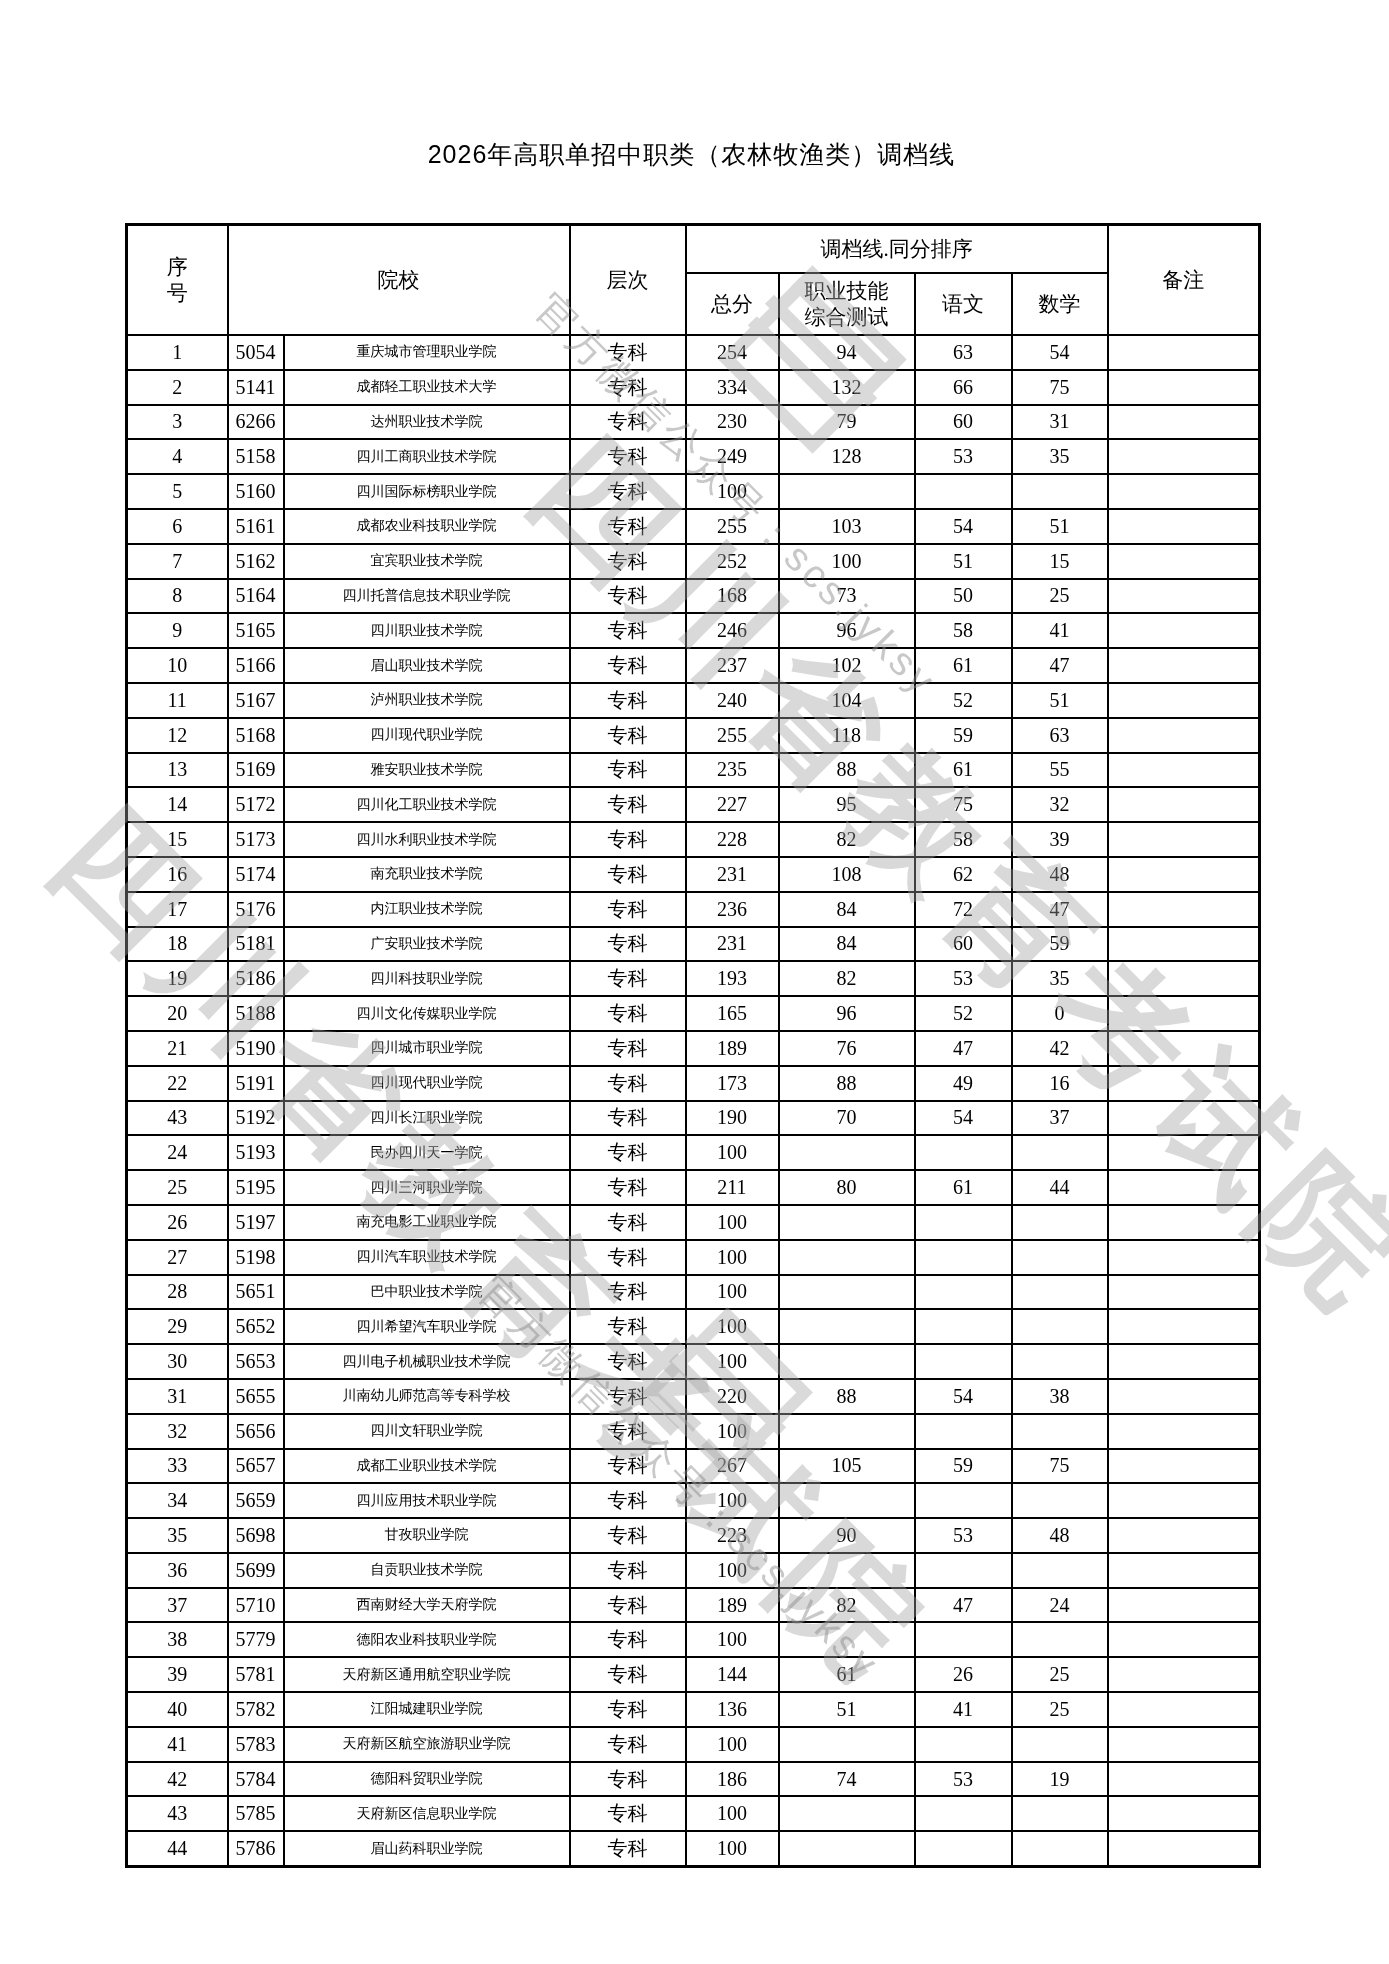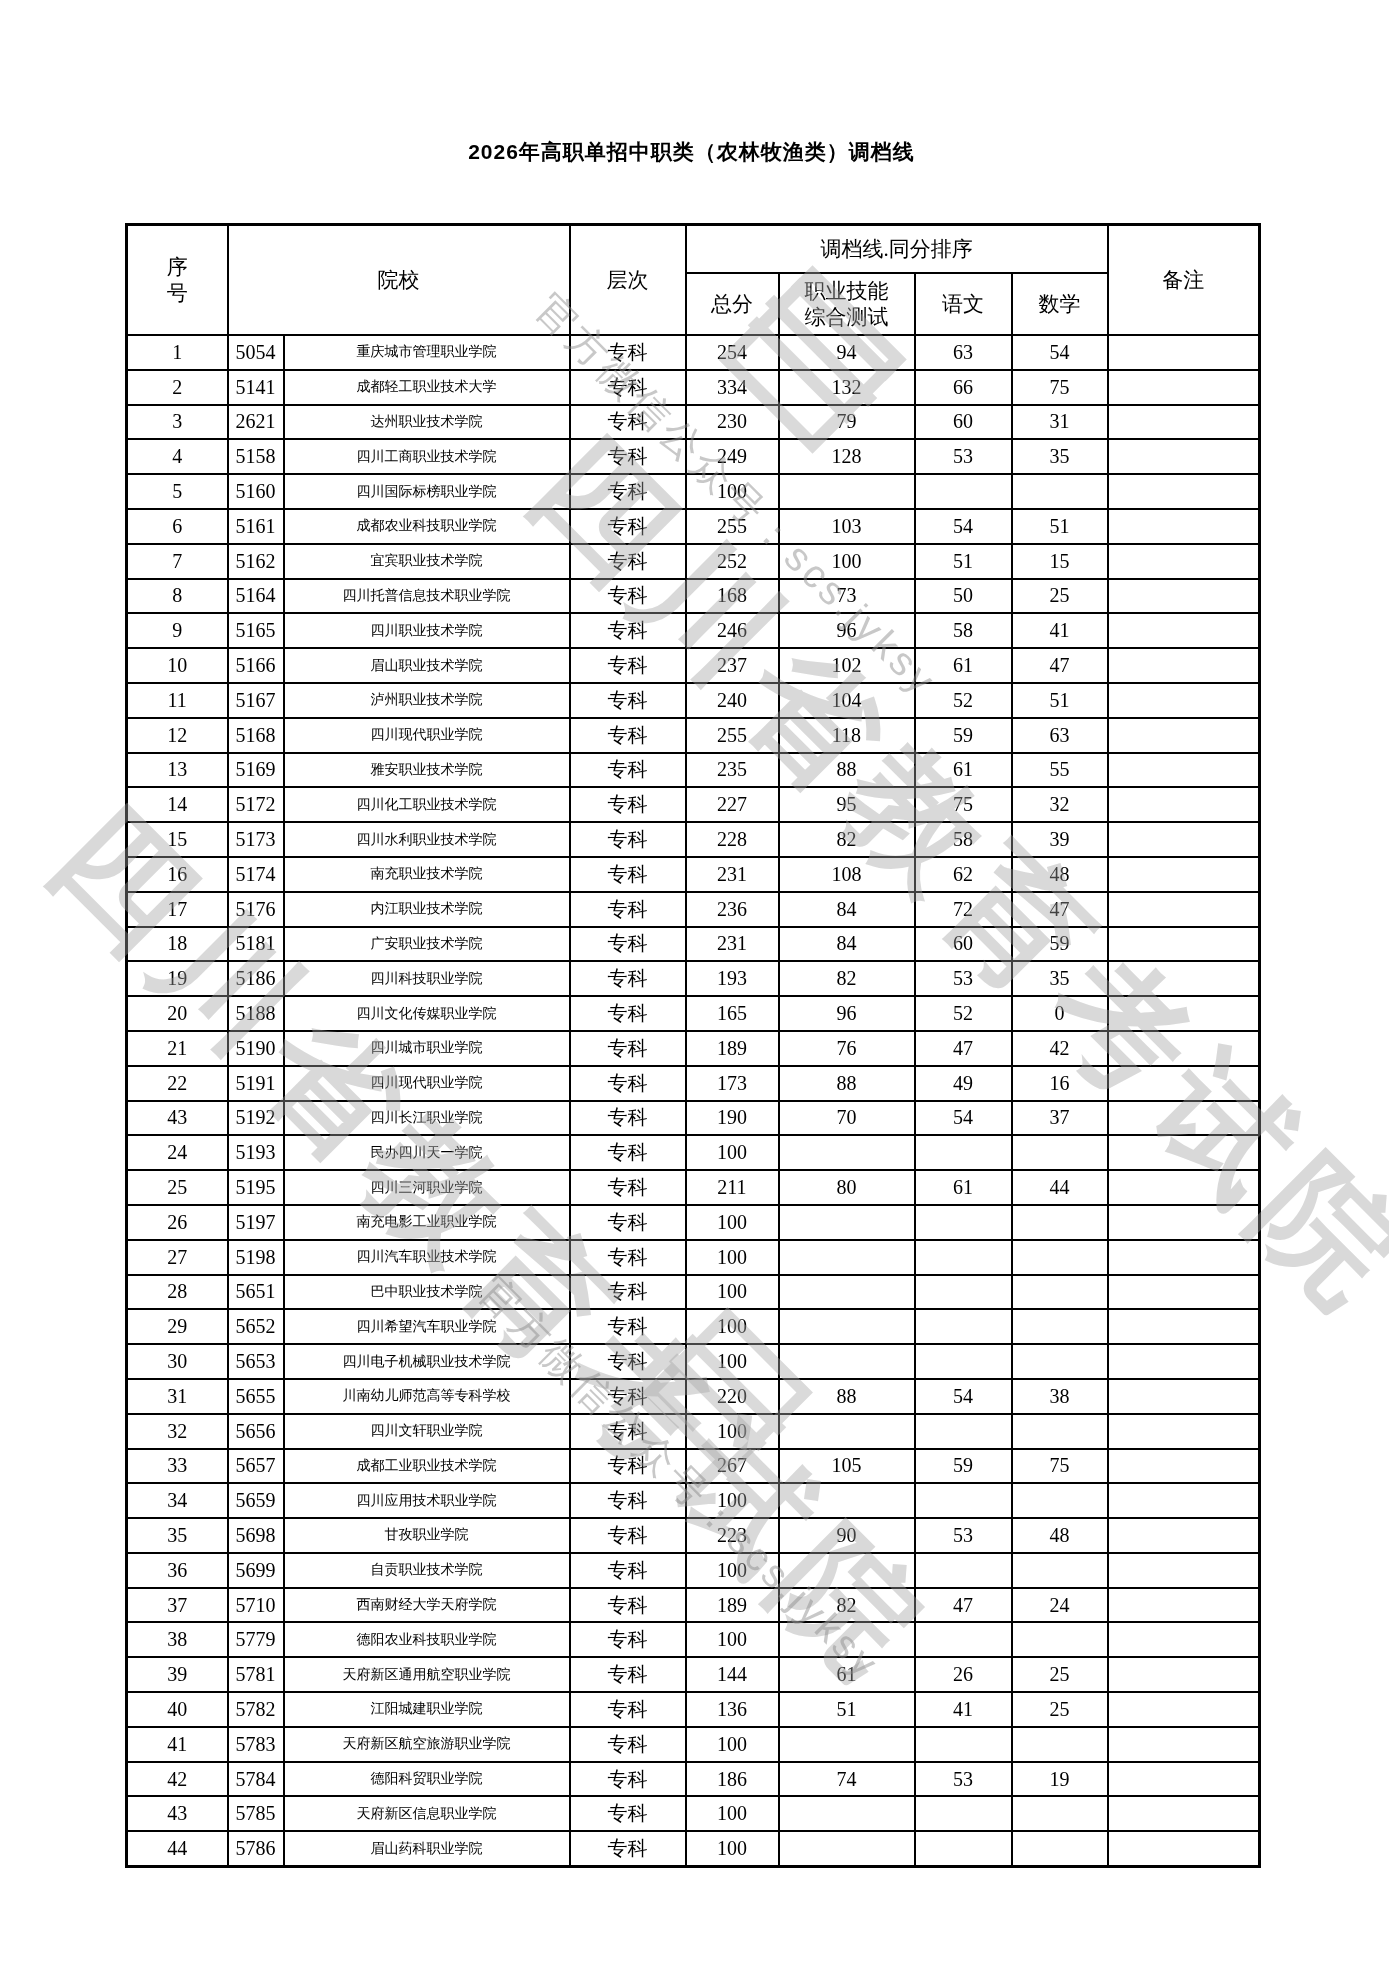--- a/index.html
+++ b/index.html
@@ -9,22 +9,22 @@
     background:#ffffff;
     overflow:hidden;
     font-family:"Liberation Serif","DejaVu Serif",serif;
     color:#000;
   }
   .doc-title{
     position:absolute;
     left:125px;top:138px;width:1133px;
     text-align:center;
     font-family:"Liberation Sans","DejaVu Sans",sans-serif;
-    font-weight:bold;
-    font-size:21px;
+    font-weight:normal;
+    font-size:25px;
     letter-spacing:1px;
     white-space:nowrap;
   }
   table.score-table{
     position:absolute;
     left:125px;top:223px;
     width:1133px;
     border-collapse:collapse;
     table-layout:fixed;
     background:transparent;
@@ -159,21 +159,21 @@
           <td class="col-name">成都轻工职业技术大学</td>
           <td class="col-level">专科</td>
           <td class="col-total">334</td>
           <td class="col-skill">132</td>
           <td class="col-chinese">66</td>
           <td class="col-math">75</td>
           <td class="col-remark"></td>
         </tr>
         <tr>
           <td class="col-seq">3</td>
-          <td class="col-code">2621</td>
+          <td class="col-code">6266</td>
           <td class="col-name">达州职业技术学院</td>
           <td class="col-level">专科</td>
           <td class="col-total">230</td>
           <td class="col-skill">79</td>
           <td class="col-chinese">60</td>
           <td class="col-math">31</td>
           <td class="col-remark"></td>
         </tr>
         <tr>
           <td class="col-seq">4</td>

